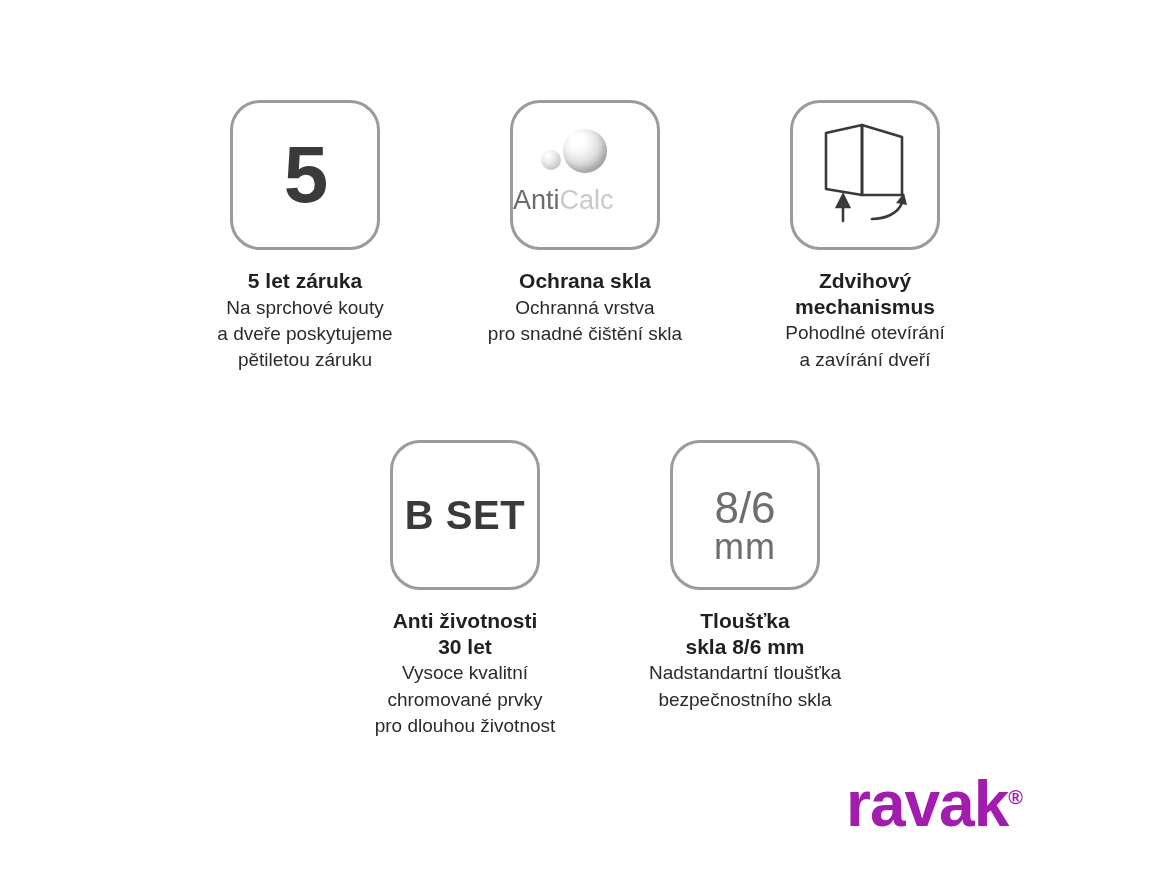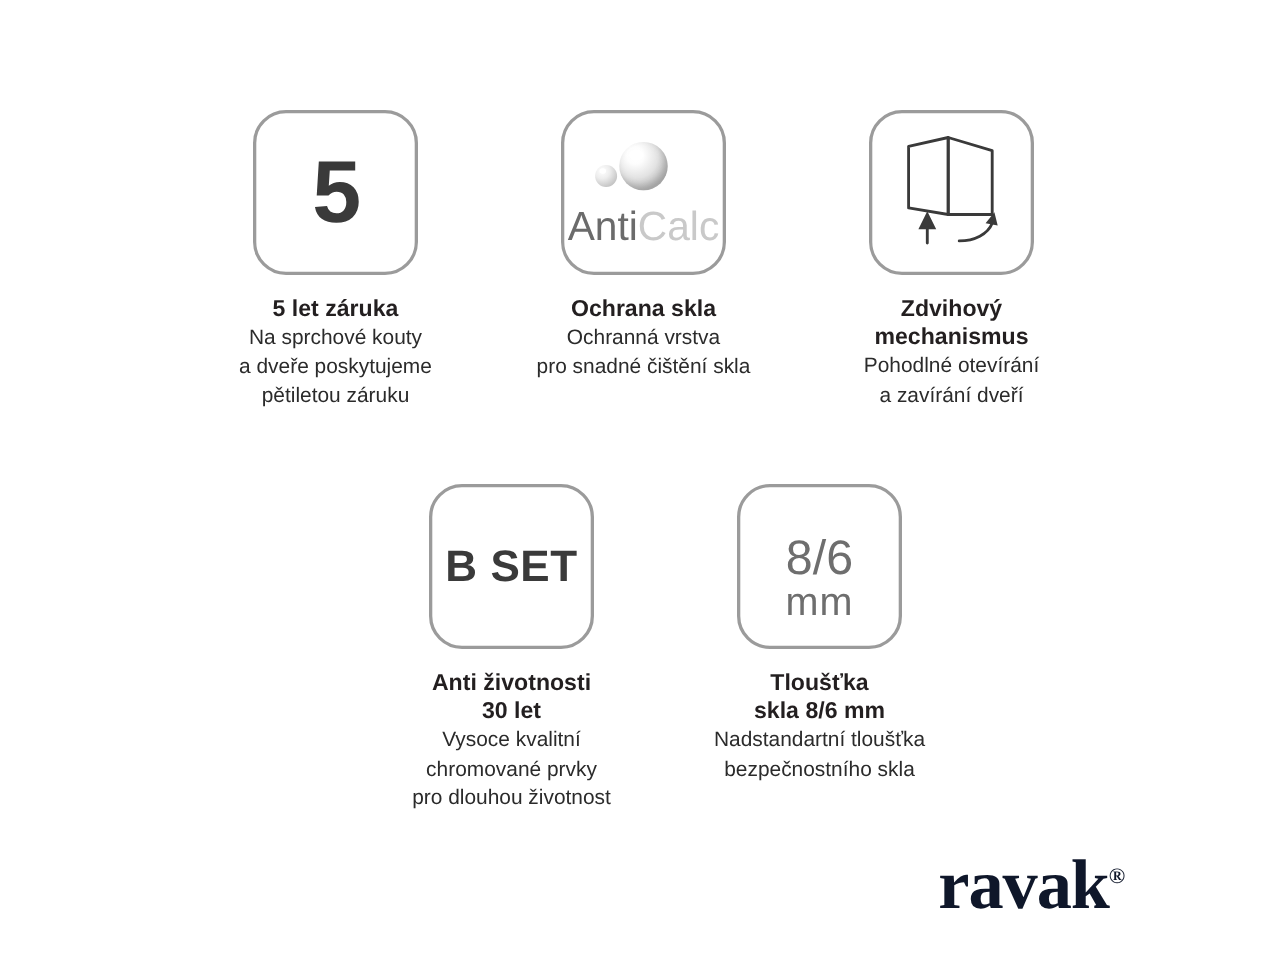--- a/index.html
+++ b/index.html
@@ -138,22 +138,22 @@
     width: 6px;
     height: 5px;
     border-radius: 50%;
     background: #ffffff;
   }
   .anticalc-text {
     position: absolute;
     left: 0;
     right: 0;
     top: 82px;
-    text-align: center;
-    font-size: 37px;
+    text-align: left;
+    font-size: 27px;
     letter-spacing: 0px;
   }
   .anticalc-text .anti { color: #6b6b6b; }
   .anticalc-text .calc { color: #c9c9c9; }
 
   
   .lift-svg { display: block; }
 
   
   .cap-title {
@@ -172,24 +172,24 @@
     margin-top: 2px;
   }
 
   
   .logo {
     position: absolute;
     right: 148px;
     bottom: 42px;
     font-size: 64px;
     font-weight: bold;
-    color: #0f172a;
+    color: #a21caf;
     letter-spacing: -1px;
     line-height: 1;
-    font-family: Liberation Serif, serif;
+    font-family: Liberation Sans, sans-serif;
   }
   .logo .reg {
     font-size: 20px;
     vertical-align: super;
     font-weight: bold;
   }
 </style>
 </head>
 <body>
 

